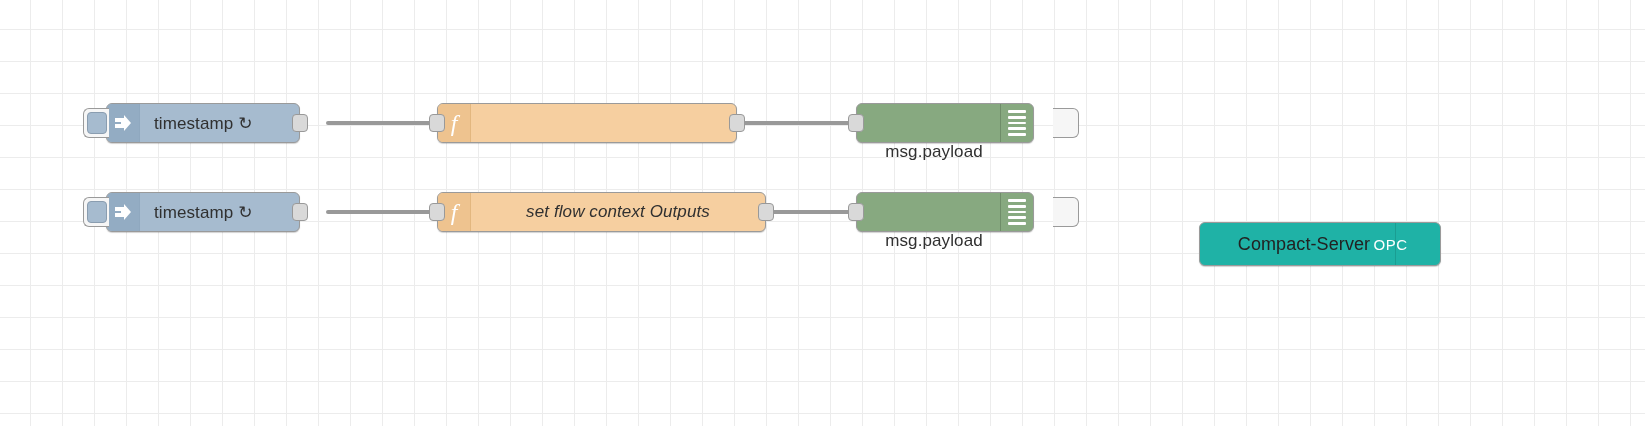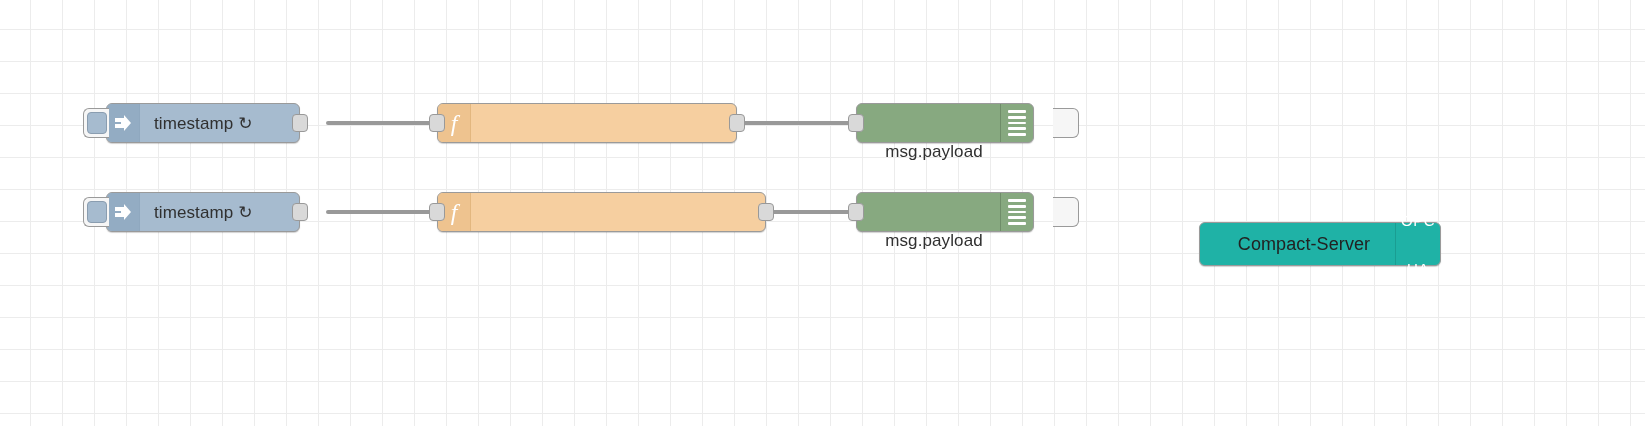--- a/index.html
+++ b/index.html
@@ -191,21 +191,21 @@
     color: #222222;
     padding-right: 44px;
   }
   .opcua-badge {
     position: absolute;
     right: 0;
     top: 0;
     bottom: 0;
     width: 44px;
     display: flex;
-    flex-direction: column;
+    flex-direction: row;
     align-items: center;
     justify-content: center;
     border-left: 1px solid #1a9d92;
     border-top-right-radius: 5px;
     border-bottom-right-radius: 5px;
     gap: 33px;
   }
   .opcua-badge span {
     color: #ffffff;
     font-size: 15px;
@@ -292,20 +292,21 @@
     <div class="node-label">timestamp ↻</div>
     <div class="port out"></div>
   </div>
 
   <div class="node func" style="left:437px; top:192px; width:329px;">
     <div class="node-icon">
       <svg width="22" height="26" viewBox="0 0 22 26" aria-hidden="true">
         <text x="11" y="21" text-anchor="middle" font-family="'Liberation Serif',serif" font-size="24" font-style="italic" fill="#ffffff">f</text>
       </svg>
     </div>
+    <div class="node-label">set flow context Outputs</div>
     <div class="port in"></div>
     <div class="port out"></div>
   </div>
 
   <div class="debug-stub" style="left:1053px; top:197px;"></div>
   <div class="node debug" style="left:856px; top:192px;">
     <div class="node-label">msg.payload</div>
     <div class="debug-btn">
       <div class="bars">
         <span></span>

